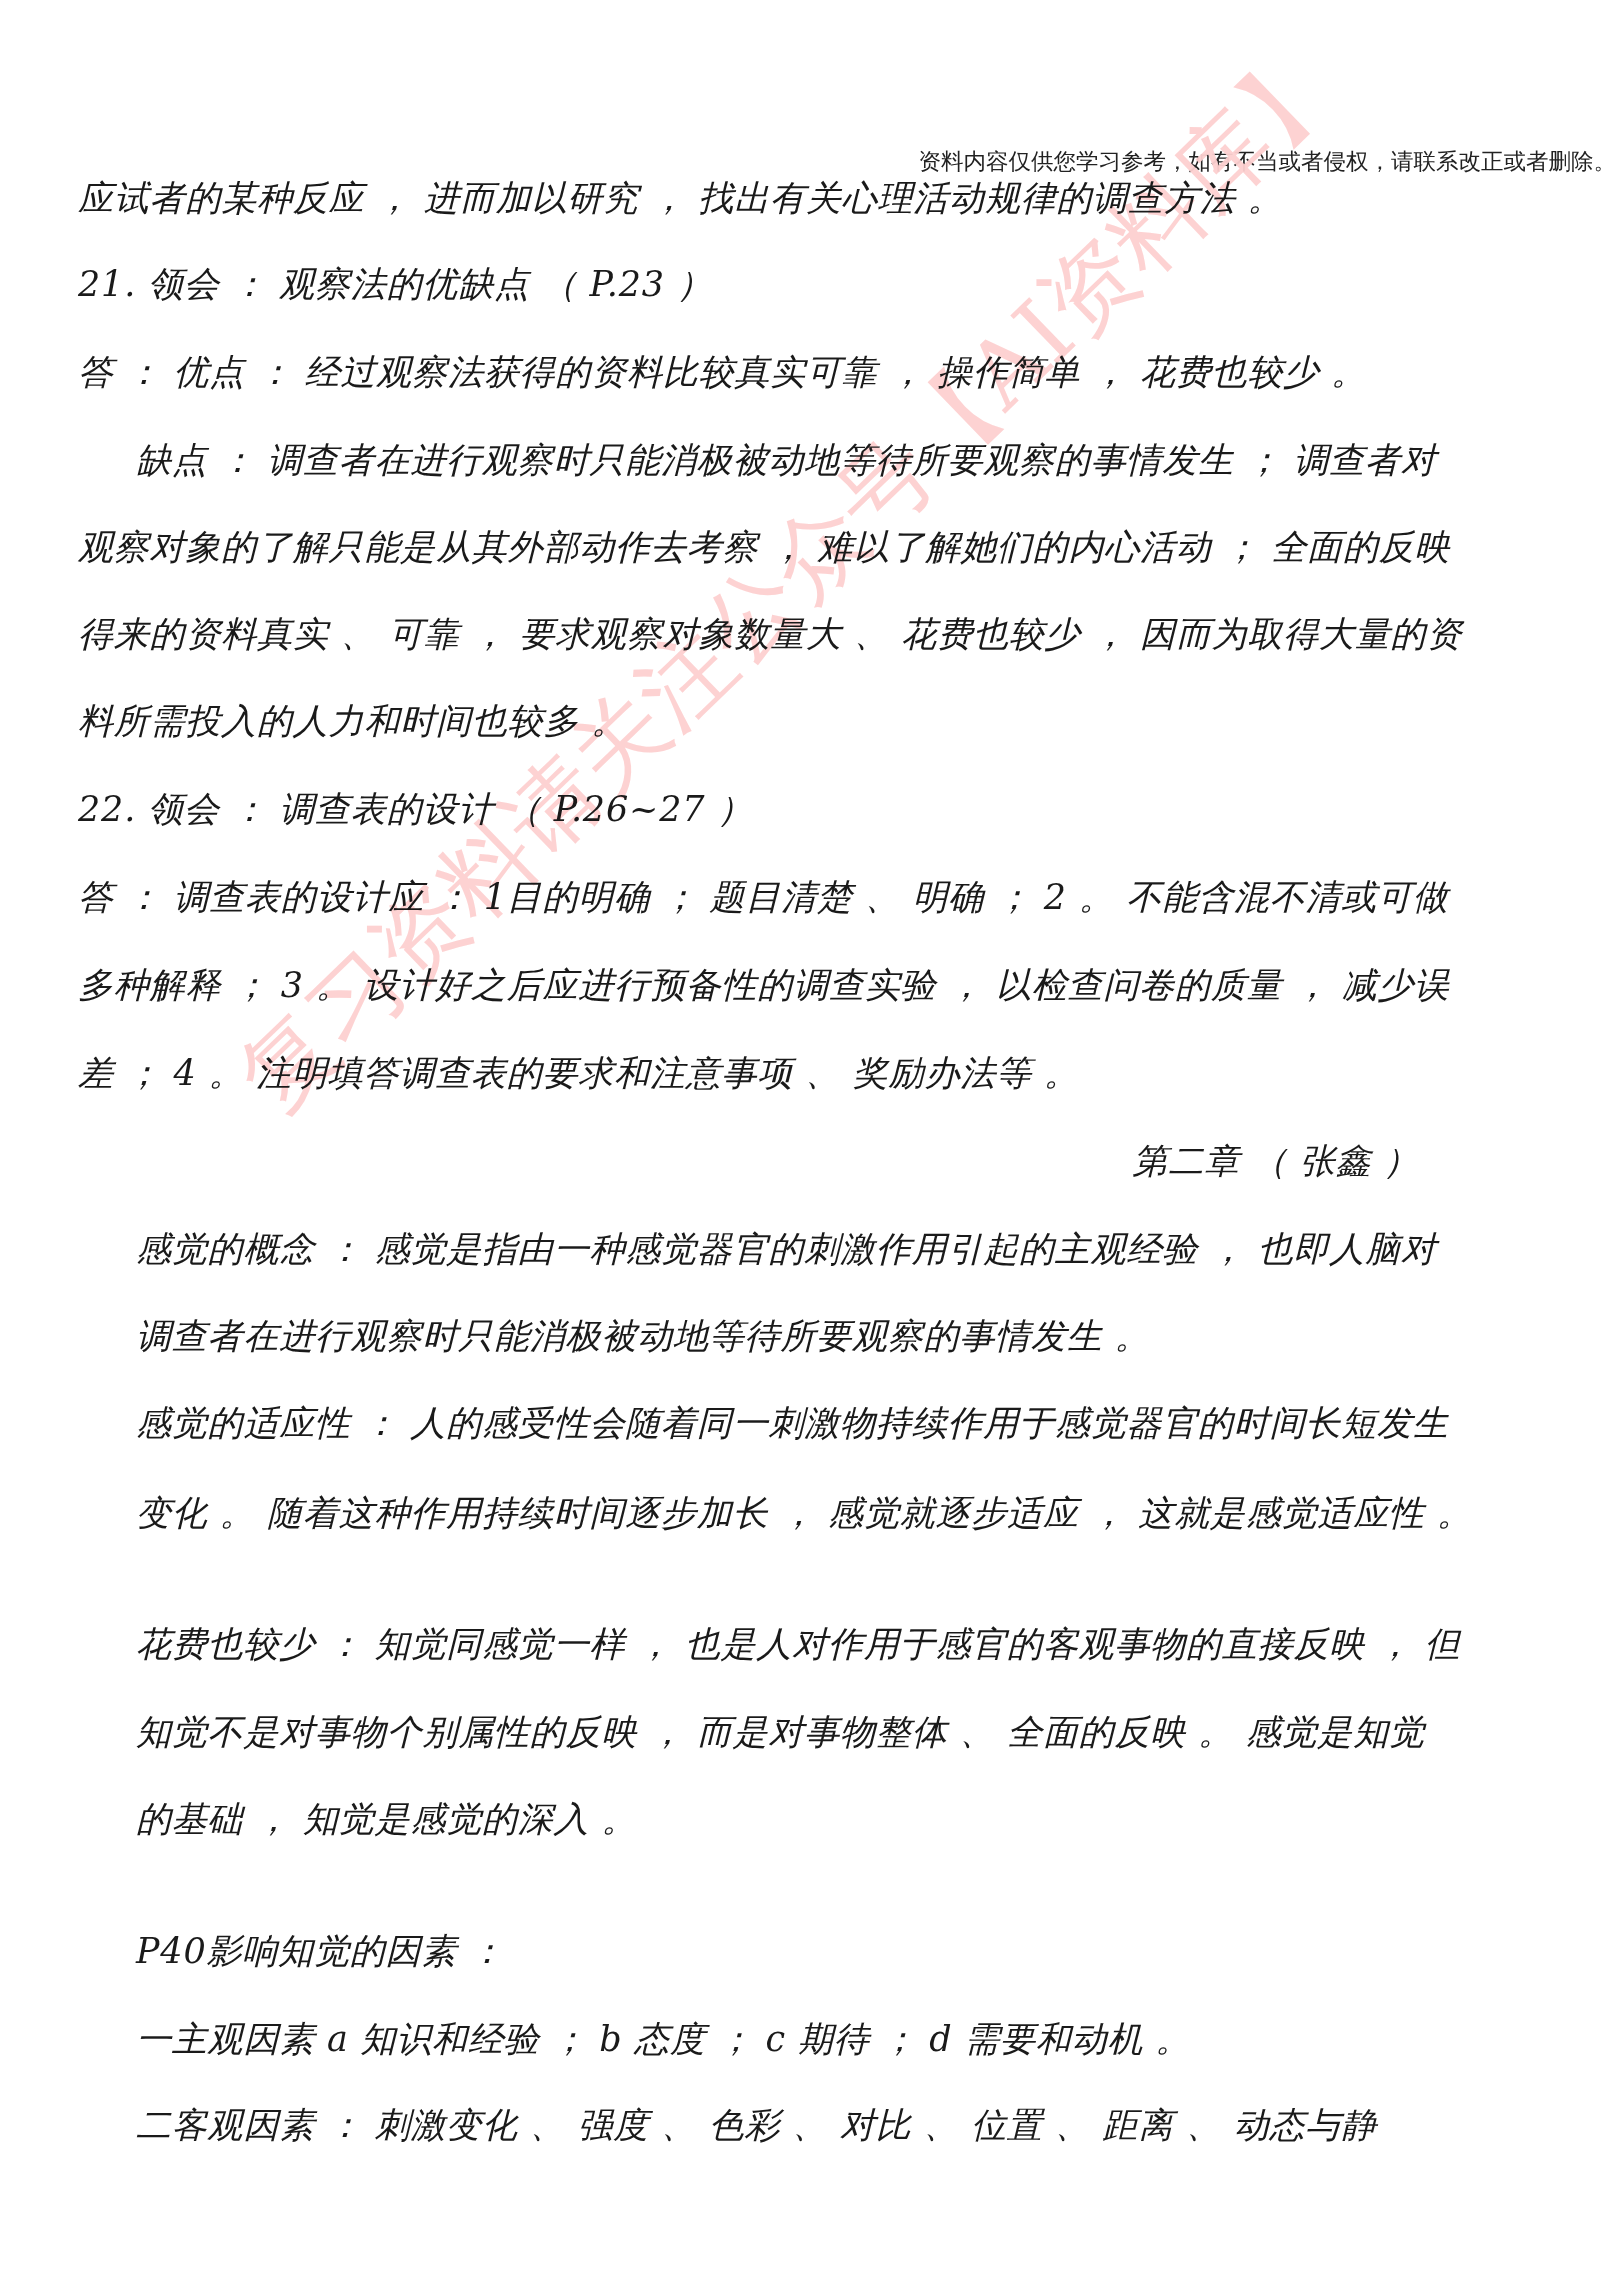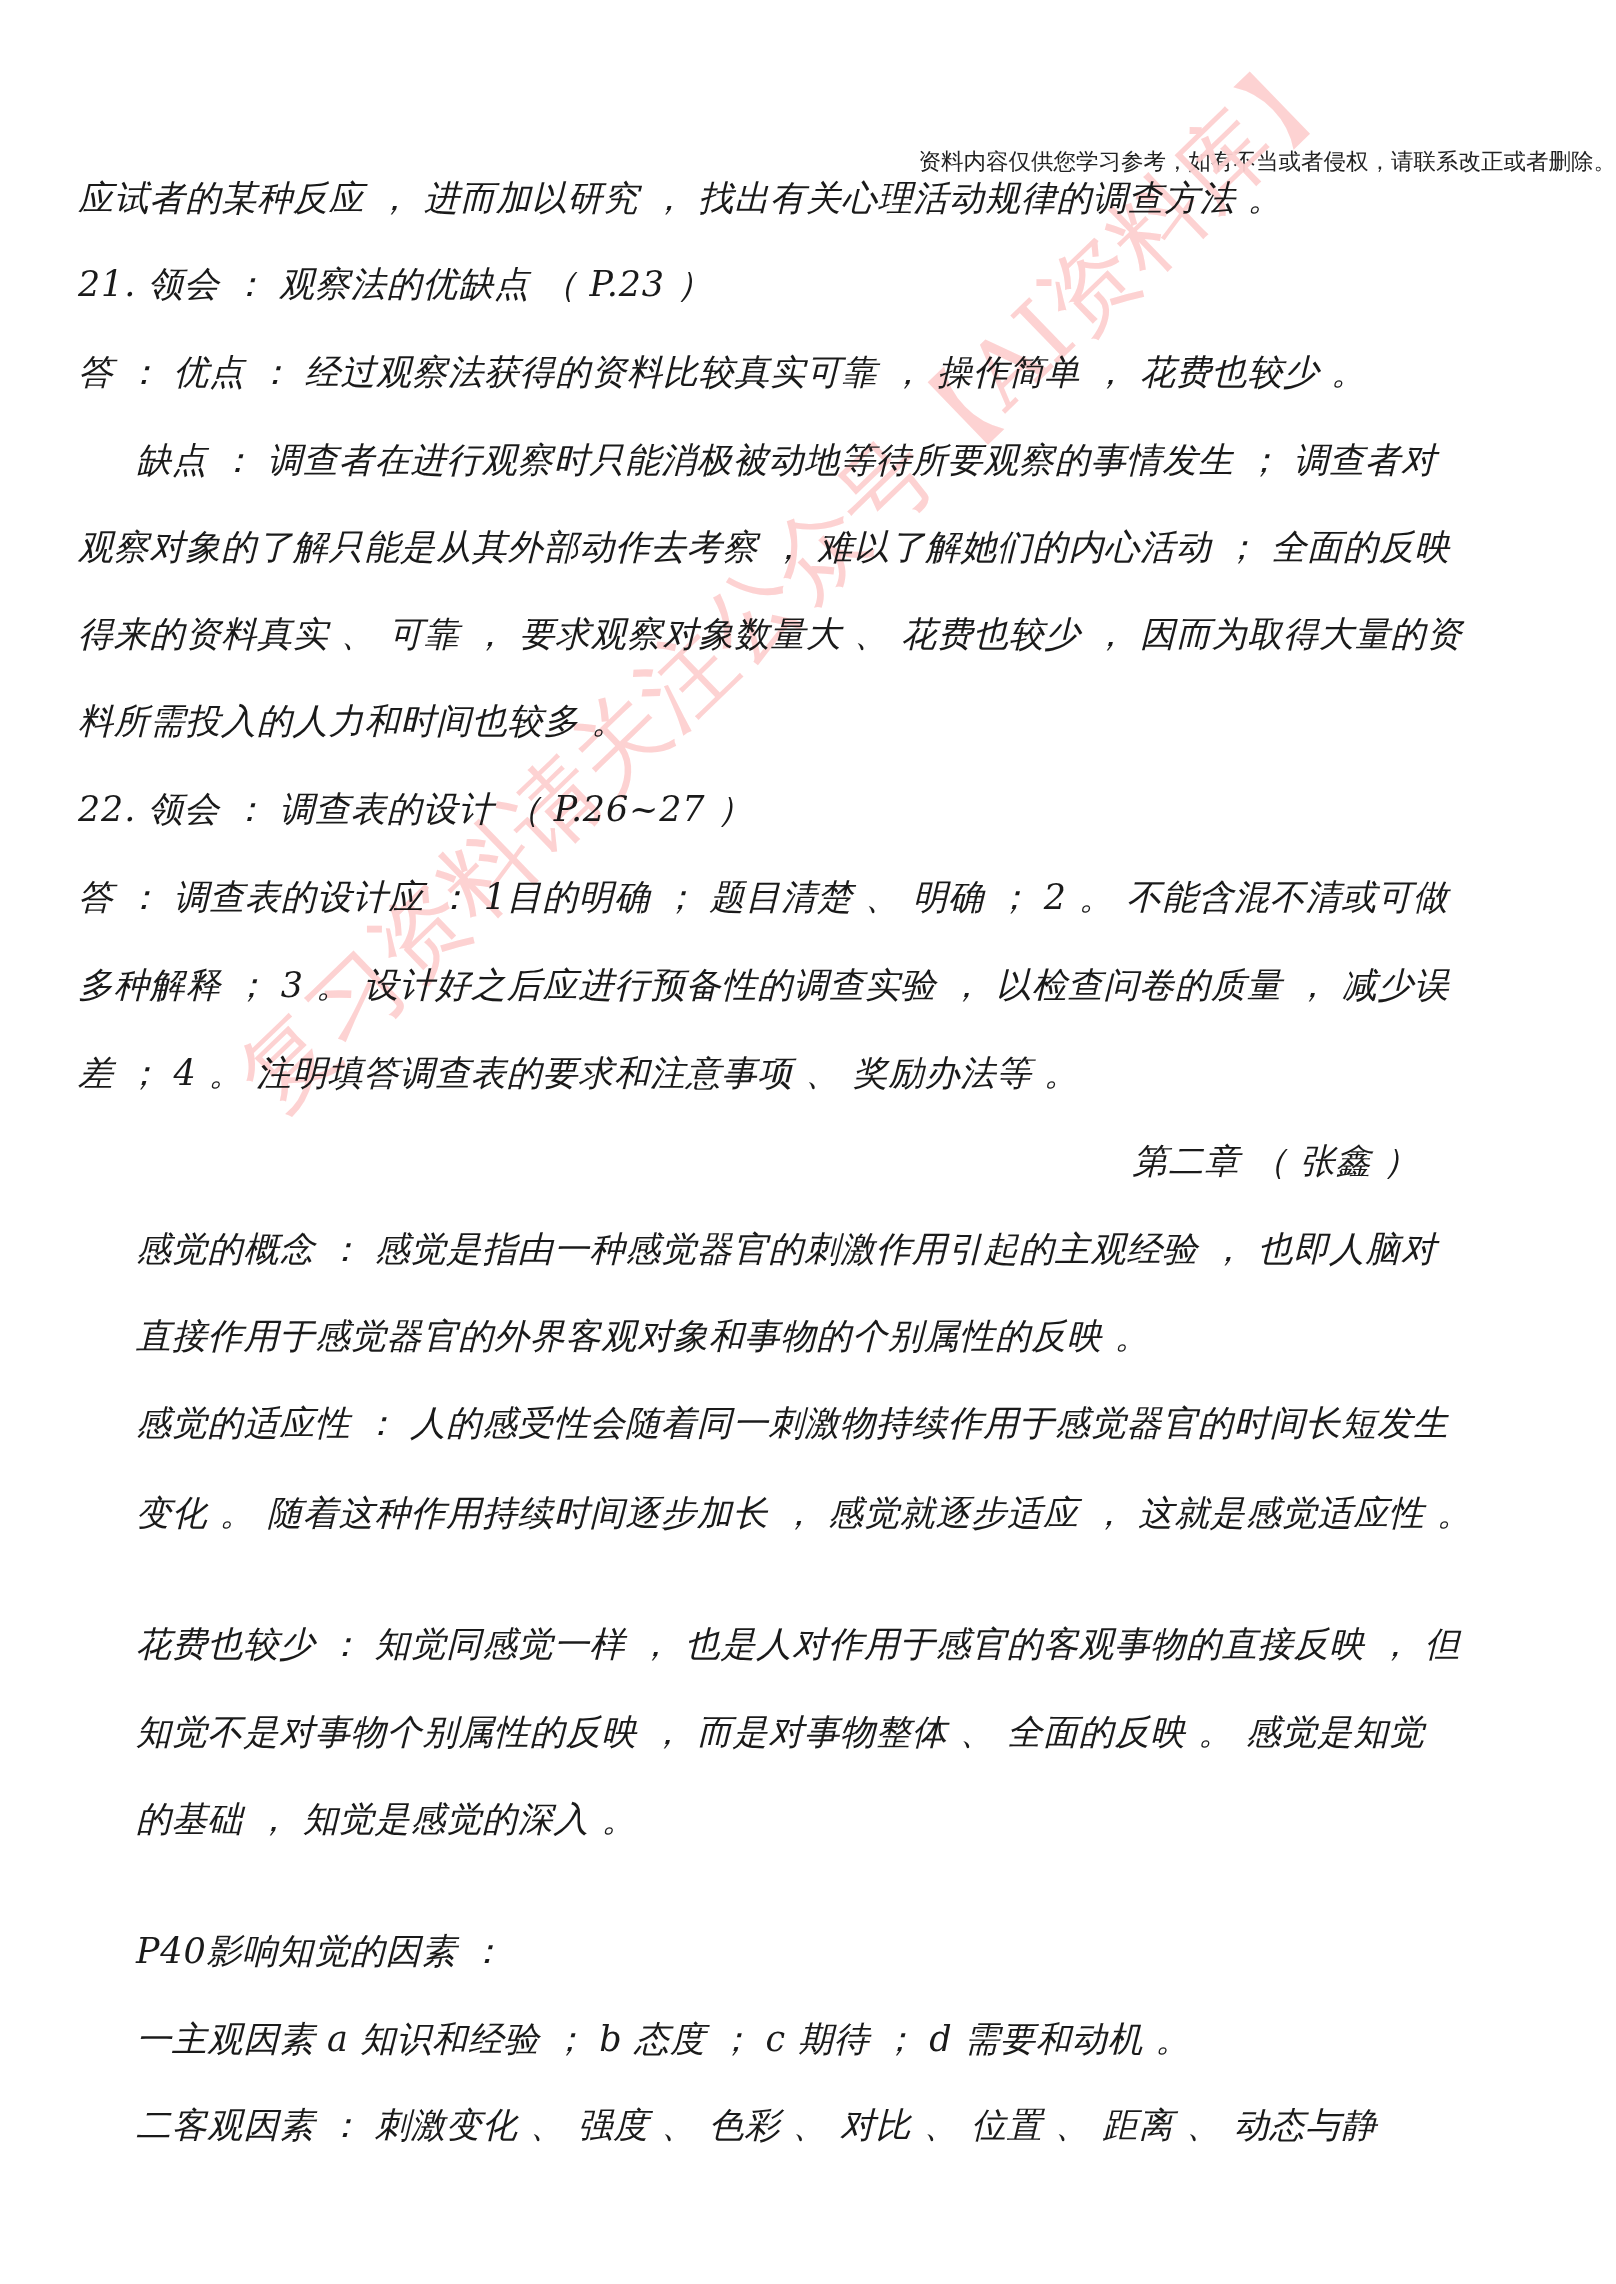--- a/index.html
+++ b/index.html
@@ -31,21 +31,21 @@
   <div class="line indent-first" style="top:437px">缺点 ： 调查者在进行观察时只能消极被动地等待所要观察的事情发生 ； 调查者对</div>
   <div class="line" style="top:524px">观察对象的了解只能是从其外部动作去考察 ， 难以了解她们的内心活动 ； 全面的反映</div>
   <div class="line" style="top:611px">得来的资料真实 、 可靠 ， 要求观察对象数量大 、 花费也较少 ， 因而为取得大量的资</div>
   <div class="line" style="top:698px">料所需投入的人力和时间也较多 。</div>
   <div class="line" style="top:786px">22. 领会 ： 调查表的设计 （ P.26~27 ）</div>
   <div class="line" style="top:874px">答 ： 调查表的设计应 ： 1目的明确 ； 题目清楚 、 明确 ； 2 。 不能含混不清或可做</div>
   <div class="line" style="top:962px">多种解释 ； 3 。 设计好之后应进行预备性的调查实验 ， 以检查问卷的质量 ， 减少误</div>
   <div class="line" style="top:1050px">差 ； 4 。 注明填答调查表的要求和注意事项 、 奖励办法等 。</div>
   <div class="line center" style="top:1138px">第二章 （ 张鑫 ）</div>
   <div class="line indent" style="top:1226px">感觉的概念 ： 感觉是指由一种感觉器官的刺激作用引起的主观经验 ， 也即人脑对</div>
-  <div class="line indent" style="top:1313px">直接作用于感觉器官的外界客观对象和事物的个别属性的反映 。</div>
+  <div class="line indent" style="top:1313px">调查者在进行观察时只能消极被动地等待所要观察的事情发生 。</div>
   <div class="line indent" style="top:1400px">感觉的适应性 ： 人的感受性会随着同一刺激物持续作用于感觉器官的时间长短发生</div>
   <div class="line indent" style="top:1490px">变化 。 随着这种作用持续时间逐步加长 ， 感觉就逐步适应 ， 这就是感觉适应性 。</div>
   <div class="line indent" style="top:1621px">花费也较少 ： 知觉同感觉一样 ， 也是人对作用于感官的客观事物的直接反映 ， 但</div>
   <div class="line indent" style="top:1709px">知觉不是对事物个别属性的反映 ， 而是对事物整体 、 全面的反映 。 感觉是知觉</div>
   <div class="line indent" style="top:1796px">的基础 ， 知觉是感觉的深入 。</div>
   <div class="line indent" style="top:1928px">P40影响知觉的因素 ：</div>
   <div class="line indent" style="top:2016px">一主观因素 a 知识和经验 ； b 态度 ； c 期待 ； d 需要和动机 。</div>
   <div class="line indent" style="top:2102px">二客观因素 ： 刺激变化 、 强度 、 色彩 、 对比 、 位置 、 距离 、 动态与静</div>
 </div>
 

